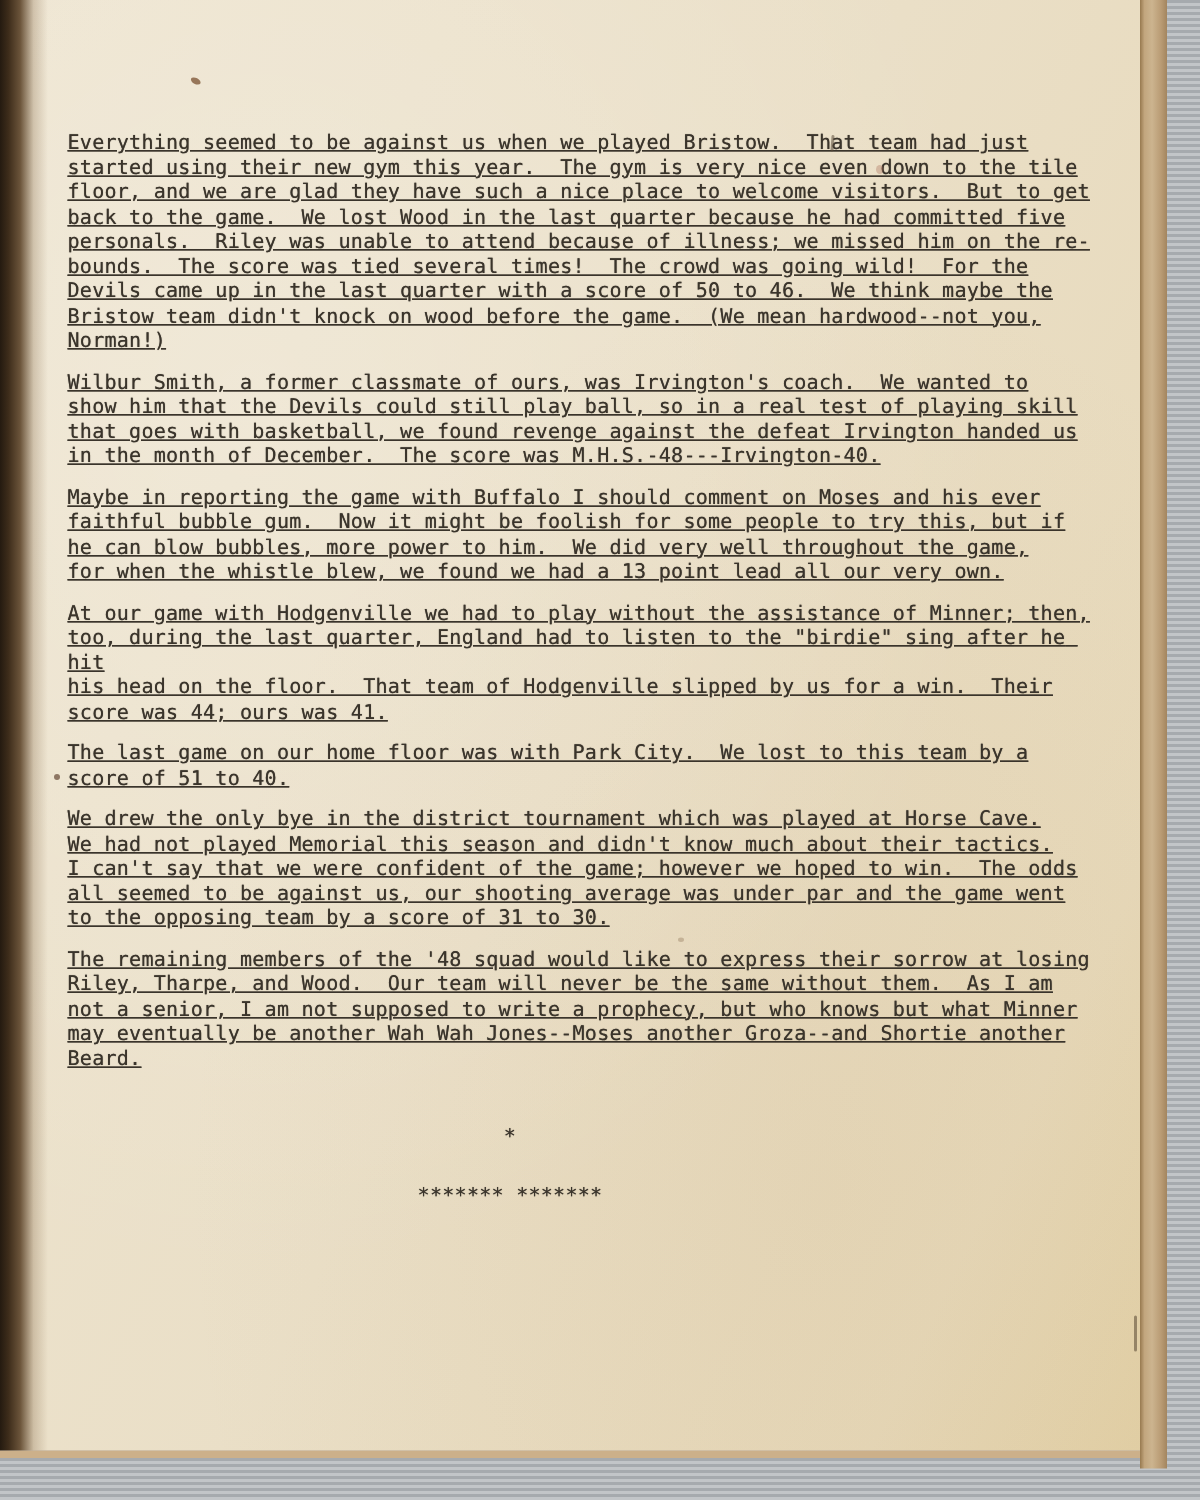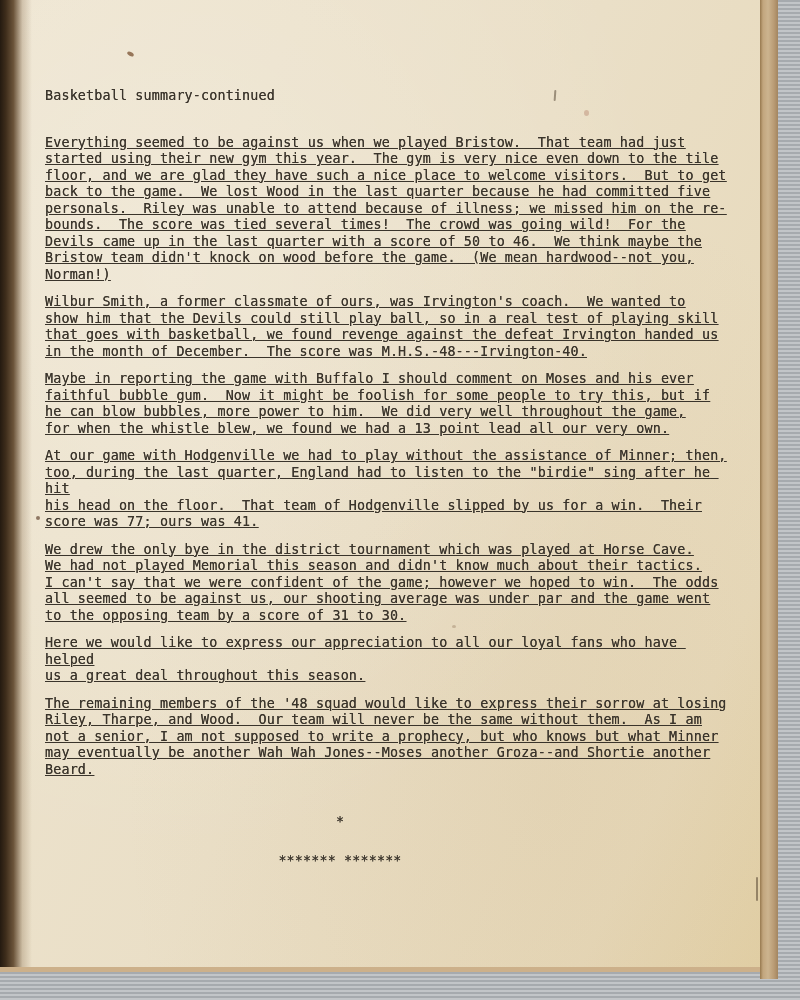--- a/index.html
+++ b/index.html
@@ -72,49 +72,48 @@
   .speck-c { left: 584px; top: 110px; width: 5px; height: 6px;  background: rgba(170,110,90,0.35); }
   .speck-d { left: 36px;  top: 516px; width: 4px; height: 4px;  background: rgba(90,60,40,0.65); }
   .speck-e { left: 756px; top: 877px; width: 2px; height: 24px; background: rgba(98,82,60,0.6); border-radius: 1px; }
   .speck-f { left: 452px; top: 625px; width: 4px; height: 3px;  background: rgba(120,90,60,0.3); }
 </style>
 </head>
 <body>
 
 <div class="page">
   <div class="content">
-    <div class="header">Basketball summary-continued</div>
     <div class="para">Everything seemed to be against us when we played Bristow.  That team had just
 started using their new gym this year.  The gym is very nice even down to the tile
 floor, and we are glad they have such a nice place to welcome visitors.  But to get
 back to the game.  We lost Wood in the last quarter because he had committed five
 personals.  Riley was unable to attend because of illness; we missed him on the re-
 bounds.  The score was tied several times!  The crowd was going wild!  For the
 Devils came up in the last quarter with a score of 50 to 46.  We think maybe the
 Bristow team didn't knock on wood before the game.  (We mean hardwood--not you,
 Norman!)</div>
     <div class="para">Wilbur Smith, a former classmate of ours, was Irvington's coach.  We wanted to
 show him that the Devils could still play ball, so in a real test of playing skill
 that goes with basketball, we found revenge against the defeat Irvington handed us
 in the month of December.  The score was M.H.S.-48---Irvington-40.</div>
     <div class="para">Maybe in reporting the game with Buffalo I should comment on Moses and his ever
 faithful bubble gum.  Now it might be foolish for some people to try this, but if
 he can blow bubbles, more power to him.  We did very well throughout the game,
 for when the whistle blew, we found we had a 13 point lead all our very own.</div>
     <div class="para">At our game with Hodgenville we had to play without the assistance of Minner; then,
 too, during the last quarter, England had to listen to the "birdie" sing after he hit
 his head on the floor.  That team of Hodgenville slipped by us for a win.  Their
-score was 77; ours was 41.</div>
+score was 44; ours was 41.</div>
+    <div class="para">The last game on our home floor was with Park City.  We lost to this team by a
+score of 51 to 40.</div>
     <div class="para">We drew the only bye in the district tournament which was played at Horse Cave.
 We had not played Memorial this season and didn't know much about their tactics.
 I can't say that we were confident of the game; however we hoped to win.  The odds
 all seemed to be against us, our shooting average was under par and the game went
 to the opposing team by a score of 31 to 30.</div>
-    <div class="para">Here we would like to express our appreciation to all our loyal fans who have helped
-us a great deal throughout this season.</div>
     <div class="para">The remaining members of the '48 squad would like to express their sorrow at losing
 Riley, Tharpe, and Wood.  Our team will never be the same without them.  As I am
 not a senior, I am not supposed to write a prophecy, but who knows but what Minner
 may eventually be another Wah Wah Jones--Moses another Groza--and Shortie another
 Beard.</div>
     <div class="stars">
       <div>*</div>
       <div>******* *******</div>
     </div>
   </div>

